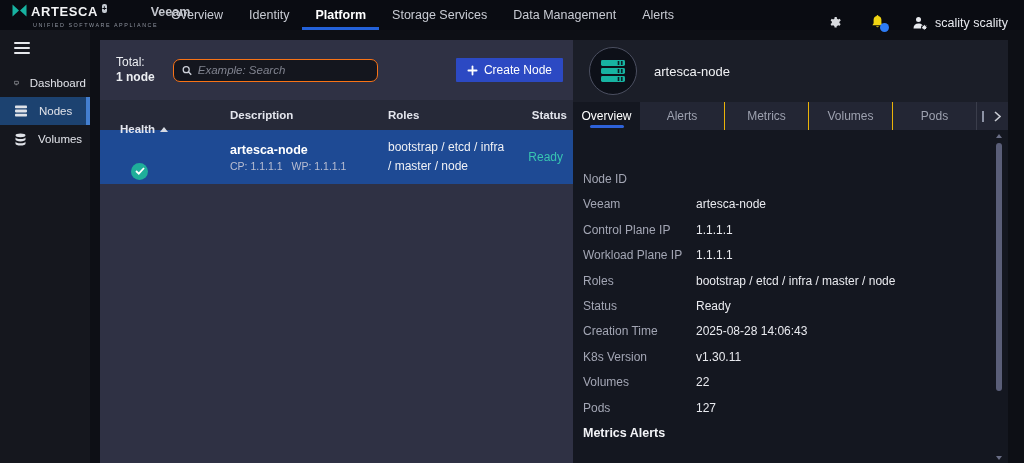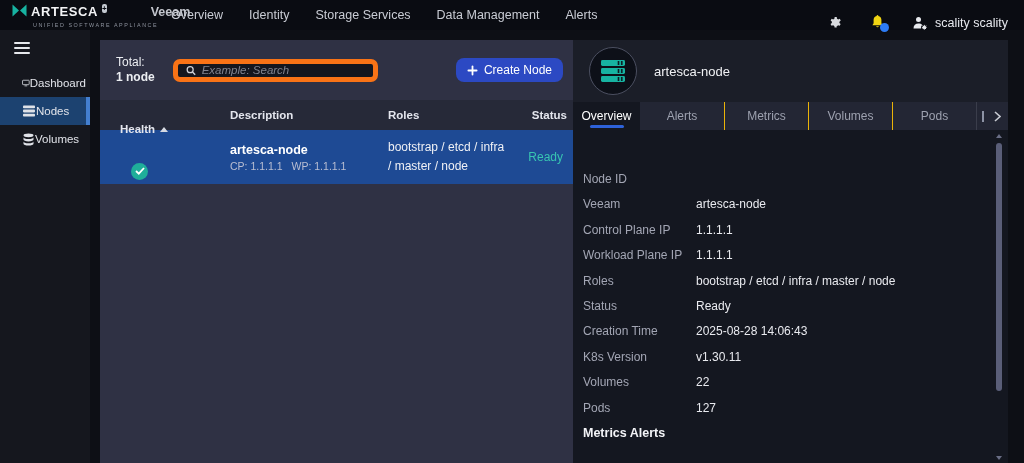--- a/index.html
+++ b/index.html
@@ -33,40 +33,40 @@
   .topnav-item.active { color:#ffffff; font-weight:700; border-bottom-color:#2361d8; }
   .topbar-right { margin-left:auto; display:flex; align-items:flex-end; gap:27px; padding-right:16px; }
   .icon-btn { display:flex; align-items:center; cursor:pointer; position:relative; }
   .bell-badge { position:absolute; right:-4px; bottom:-2px; width:9px; height:9px; border-radius:50%; background:#2d7cf5; }
   .user-chip { display:flex; align-items:center; gap:7px; cursor:pointer; font-size:12.5px; color:#e7e9ee; }
   
   .sidebar { position:absolute; top:30px; left:0; width:90px; bottom:0; background:#15171e; }
   .burger { padding:12px 0 12px 14px; cursor:pointer; }
   .burger span { display:block; width:16px; height:2px; background:#e6e8ec; margin-bottom:3px; border-radius:1px; }
   .side-item {
-    height:28px; display:flex; align-items:center; padding-left:22px;
+    height:28px; display:flex; align-items:center; gap:11px; padding-left:14px;
     font-size:11.5px; color:#e2e4ea; cursor:pointer; border-right:4px solid transparent;
   }
   .side-item.active { background:#1c4270; border-right-color:#437fd0; }
   
   .left-panel { position:absolute; left:100px; top:40px; width:479px; bottom:0; background:#2f3144; }
   .panel-top { height:60px; display:flex; align-items:center; padding:0 16px; }
   .total-block { font-size:12px; line-height:15px; color:#eceef2; }
   .total-value { font-weight:700; }
   .search-box {
-    margin-left:18px; width:205px; height:23px; background:#14161e; border:5px solid #f97316;
+    margin-left:18px; width:205px; height:23px; background:#14161e; border:1px solid #f97316;
     border-radius:7px; display:flex; align-items:center; padding:0 8px; gap:6px;
   }
   .search-box input {
     background:transparent; border:none; outline:none; color:#d7dae0; font-style:italic;
     font-size:11.5px; width:100%; font-family:"Liberation Sans", sans-serif;
   }
   .search-box input::placeholder { color:#80838f; }
   .create-btn {
-    margin-left:auto; height:24px; background:#2c49c3; border:none; border-radius:8px;
+    margin-left:auto; height:24px; background:#2c49c3; border:none; border-radius:1px;
     color:#ffffff; font-size:12px; display:flex; align-items:center; gap:6px; padding:0 11px;
     cursor:pointer; font-family:"Liberation Sans", sans-serif;
   }
   .table-header {
     height:30px; background:#262938; display:flex; align-items:center;
     font-size:11.5px; font-weight:700; color:#e4e6ee;
   }
   .col-health { width:130px; padding-left:20px; display:flex; align-items:center; gap:5px;margin-top:28px; }
   .col-desc   { width:158px; }
   .col-roles  { width:125px; }
@@ -138,20 +138,21 @@
       </span>
       <span class="logo-brand">ARTESCA</span>
       <span class="logo-plus">+</span>
       <span class="logo-partner">Veeam</span>
     </div>
     <div class="logo-sub">UNIFIED SOFTWARE APPLIANCE</div>
   </div>
   <div class="topnav">
     <div class="topnav-item">Overview</div>
     <div class="topnav-item">Identity</div>
+    <div class="topnav-item active">Platform</div>
     <div class="topnav-item">Storage Services</div>
     <div class="topnav-item">Data Management</div>
     <div class="topnav-item">Alerts</div>
   </div>
   <div class="topbar-right">
     <span class="icon-btn">
       <svg width="15" height="15" viewBox="0 0 16 16" fill="#d8dade">
           <path d="M8,5.2A2.8,2.8 0 1,0 8,10.8A2.8,2.8 0 1,0 8,5.2 M8,6.6A1.4,1.4 0 1,1 8,9.4A1.4,1.4 0 1,1 8,6.6 M6.9,0.8 L6.6,2.6 C6.2,2.8 5.8,3 5.4,3.3 L3.7,2.6 L2.6,4.5 L4,5.7 C4,5.9 3.9,6.1 3.9,6.4 L3.9,7 L2.5,8.2 L3.6,10.1 L5.3,9.4 C5.7,9.7 6.1,9.9 6.5,10.1 L6.8,11.9 L9,11.9 L9.3,10.1 C9.7,9.9 10.1,9.7 10.5,9.4 L12.2,10.1 L13.3,8.2 L11.9,7 C11.9,6.8 12,6.6 12,6.3 L12,5.7 L13.4,4.5 L12.3,2.6 L10.6,3.3 C10.2,3 9.8,2.8 9.4,2.6 L9.1,0.8 Z" transform="translate(0.2,1.4)"></path>
         </svg>
     </span>

